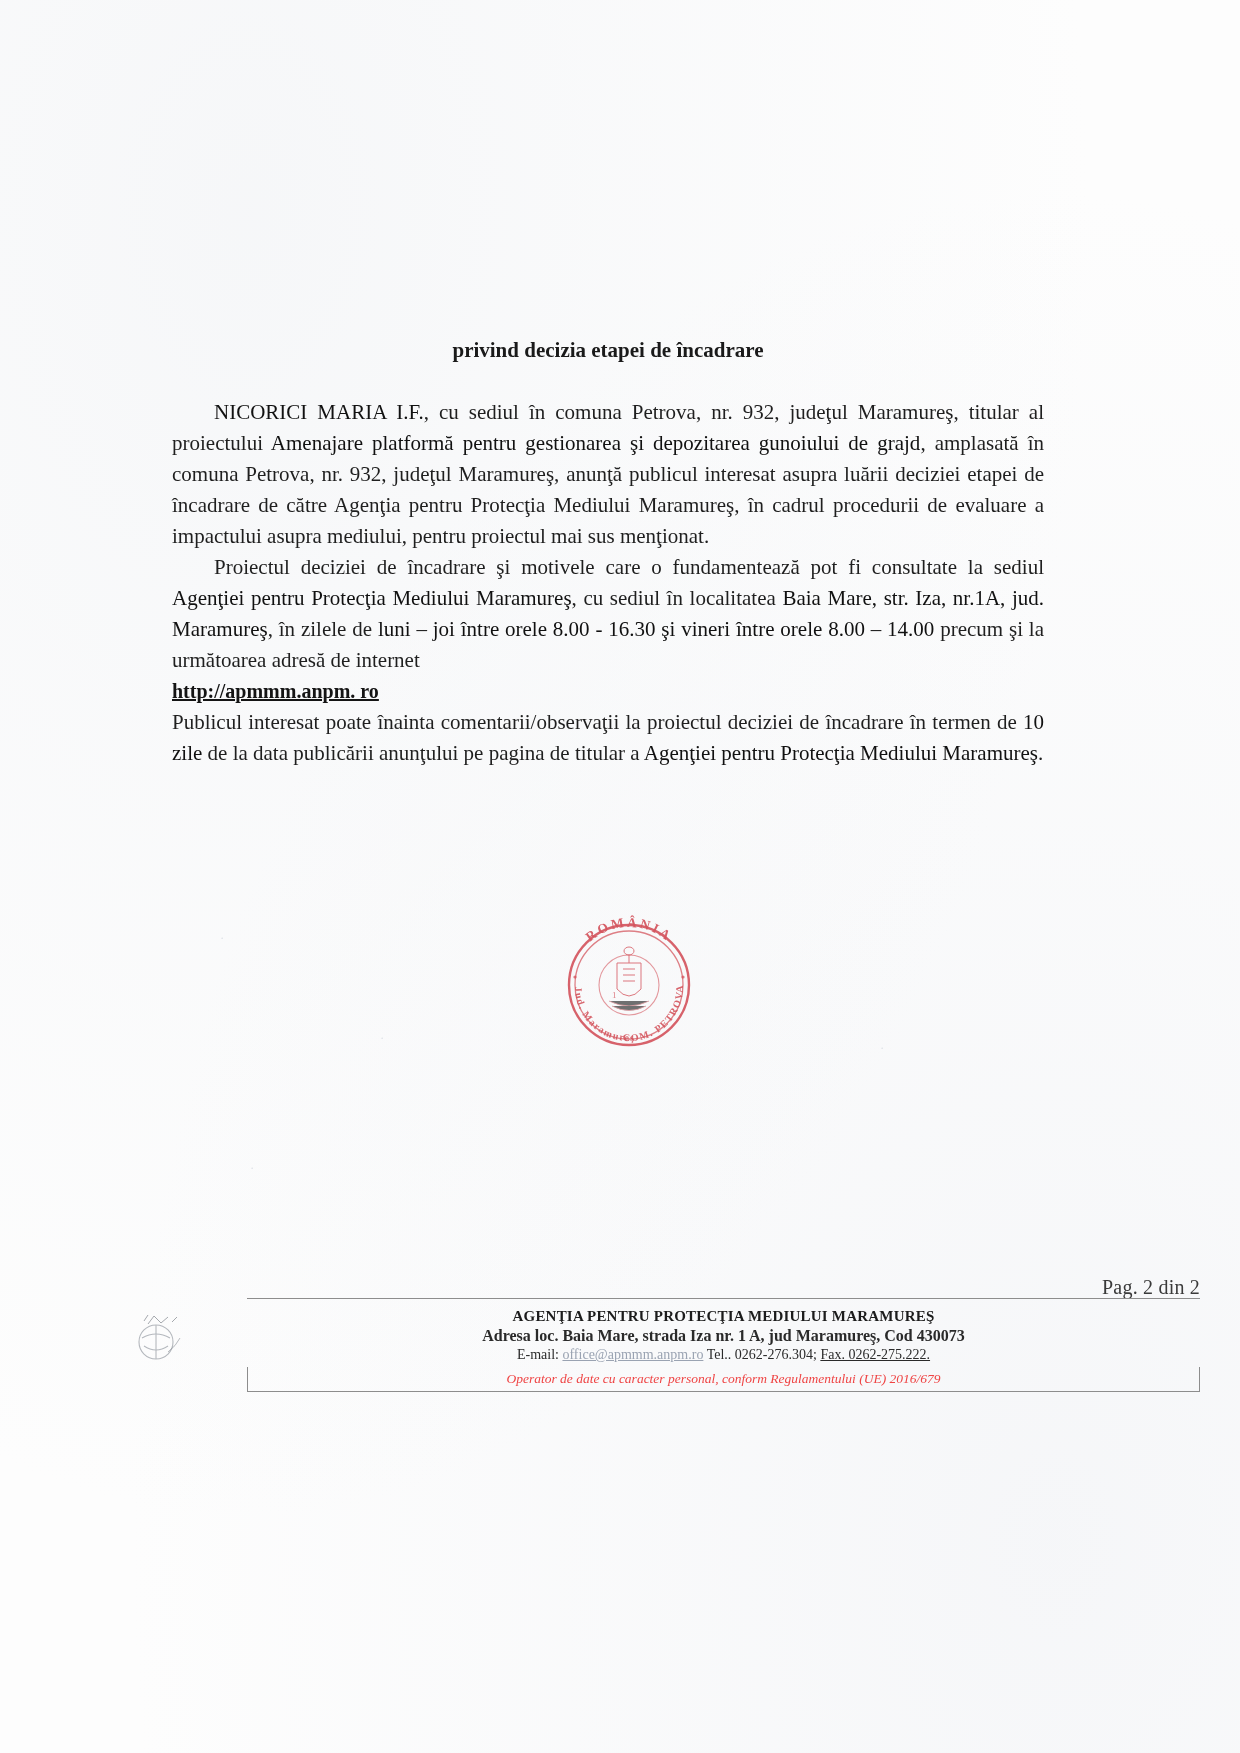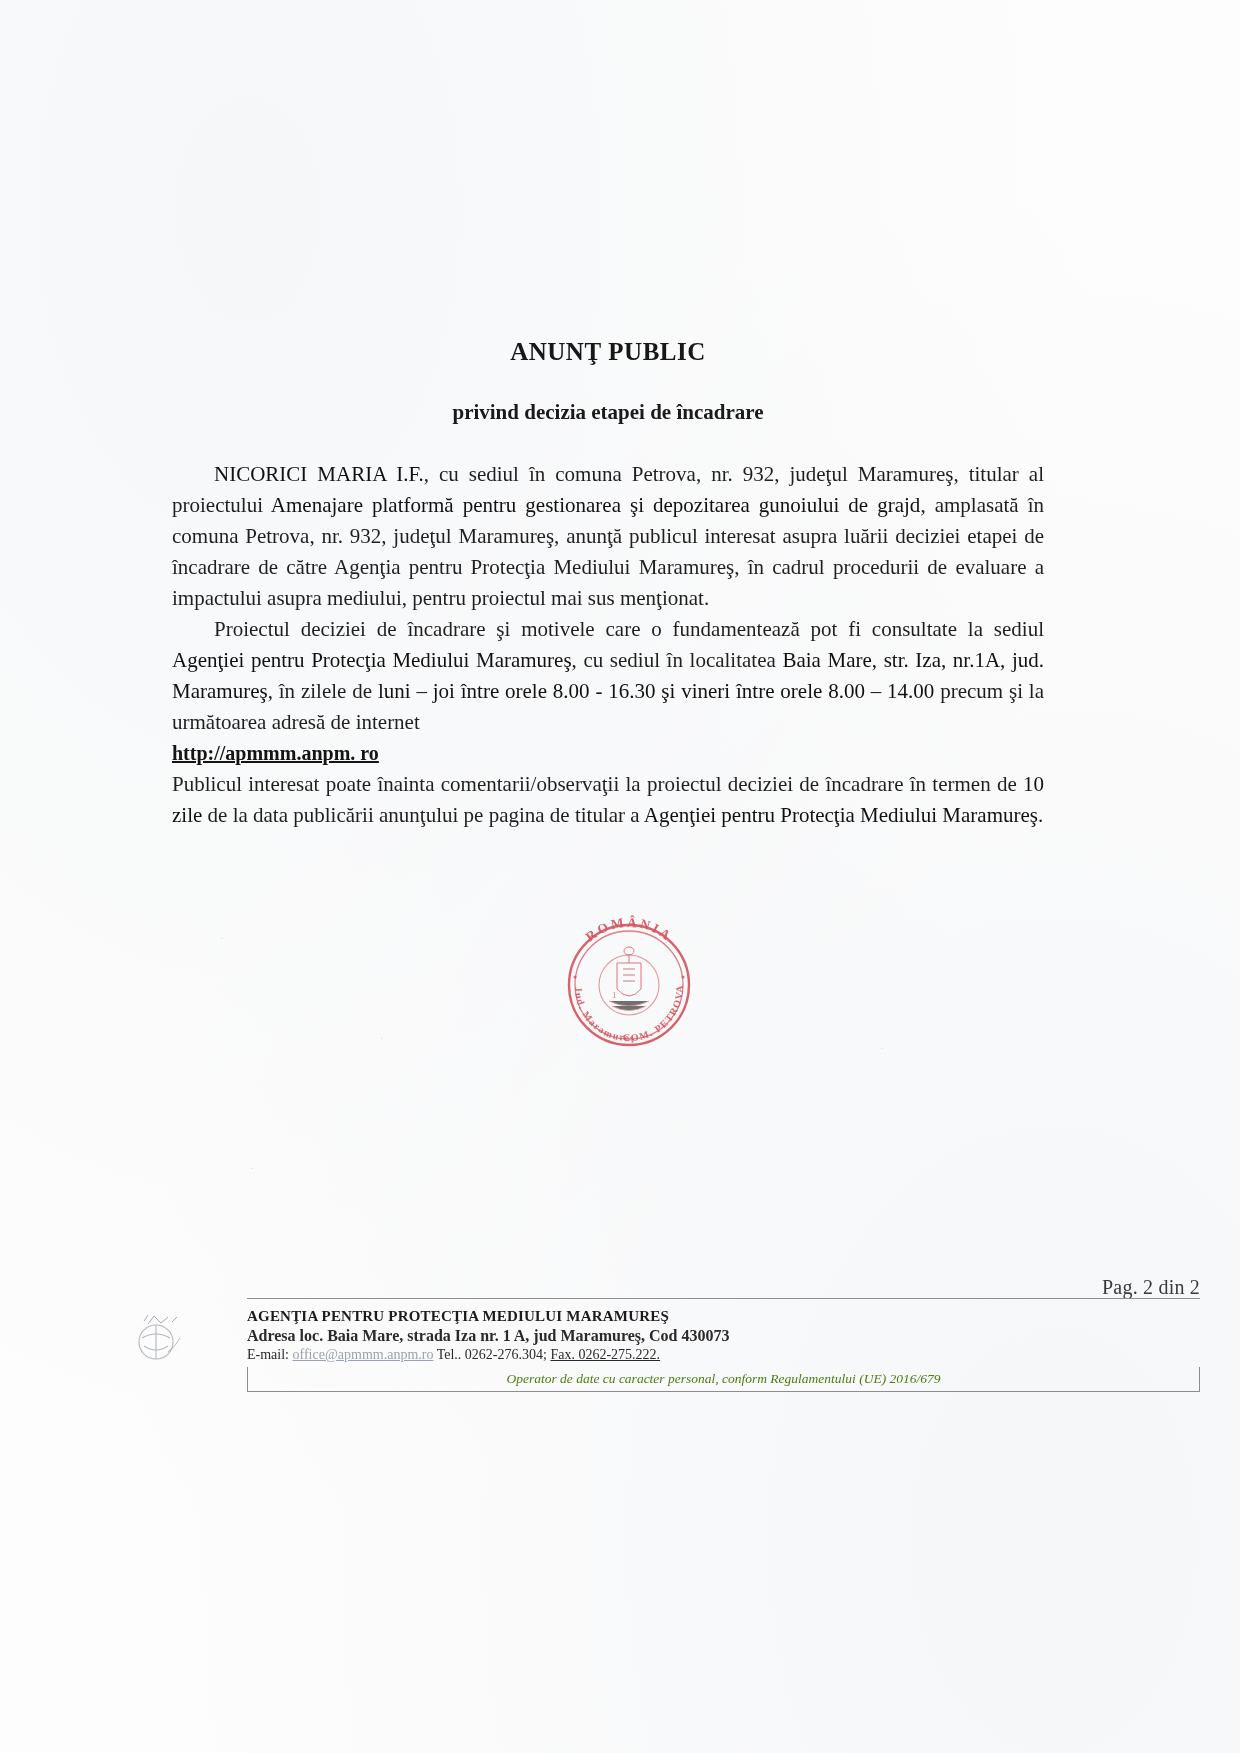--- a/index.html
+++ b/index.html
@@ -96,21 +96,21 @@
     right:40px;
     top:22px;
     height:1px;
     background:#8d8d8d;
   }
   .footer-block{
     position:absolute;
     left:247px;
     right:40px;
     top:30px;
-    text-align:left;
+    text-align:center;
   }
   .f-title{
     font-size:15px;
     font-weight:bold;
     color:#1c1c1c;
     letter-spacing:.2px;
     line-height:20px;
   }
   .f-line{
     font-size:16px;
@@ -138,21 +138,21 @@
     height:24px;
   }
   .f-note{
     position:absolute;
     left:247px;
     right:40px;
     top:93px;
     text-align:center;
     font-style:italic;
     font-size:13.5px;
-    color:#4d7c0f;
+    color:#ef4444;
     line-height:20px;
     filter:blur(.2px);
   }
   .f-logo{
     position:absolute;
     left:128px;
     top:1312px;
     width:66px;
     height:58px;
     opacity:.72;
@@ -164,21 +164,20 @@
   }
 </style>
 </head>
 <body>
 
 <div class="page">
   <div class="scan-tint"></div>
 
   <div class="content">
 
-    <h1 class="title">ANUNŢ PUBLIC</h1>
 
     <h2 class="subtitle">privind decizia etapei de încadrare</h2>
 
     <p class="para indent"><b>NICORICI MARIA I.F.</b><span>, cu sediul în comuna Petrova, nr. 932, judeţul Maramureş, titular al proiectului </span><b>Amenajare platformă pentru gestionarea şi depozitarea gunoiului de grajd</b><span>, amplasată în comuna Petrova, nr. 932, judeţul Maramureş, anunţă publicul interesat asupra luării deciziei etapei de încadrare de către Agenţia pentru Protecţia Mediului Maramureş, în cadrul procedurii de evaluare a impactului asupra mediului, pentru proiectul mai sus menţionat.</span></p>
 
     <p class="para indent"><span>Proiectul deciziei de încadrare şi motivele care o fundamentează pot fi consultate la sediul </span><b>Agenţiei pentru Protecţia Mediului Maramureş</b><span>, cu sediul în localitatea </span><b>Baia Mare, str. Iza, nr.1A, jud. Maramureş</b><span>, în zilele de </span><b>luni – joi între orele 8.00 - 16.30 şi vineri între orele 8.00 – 14.00</b><span> precum şi la următoarea adresă de internet</span></p>
 
     <p class="url-line">http://apmmm.anpm. ro</p>
 
     <p class="para"><span>Publicul interesat poate înainta comentarii/observaţii la proiectul deciziei de încadrare în termen de </span><b>10 zile</b><span> de la data publicării anunţului pe pagina de titular a </span><b>Agenţiei pentru Protecţia Mediului Maramureş</b><span>.</span></p>

